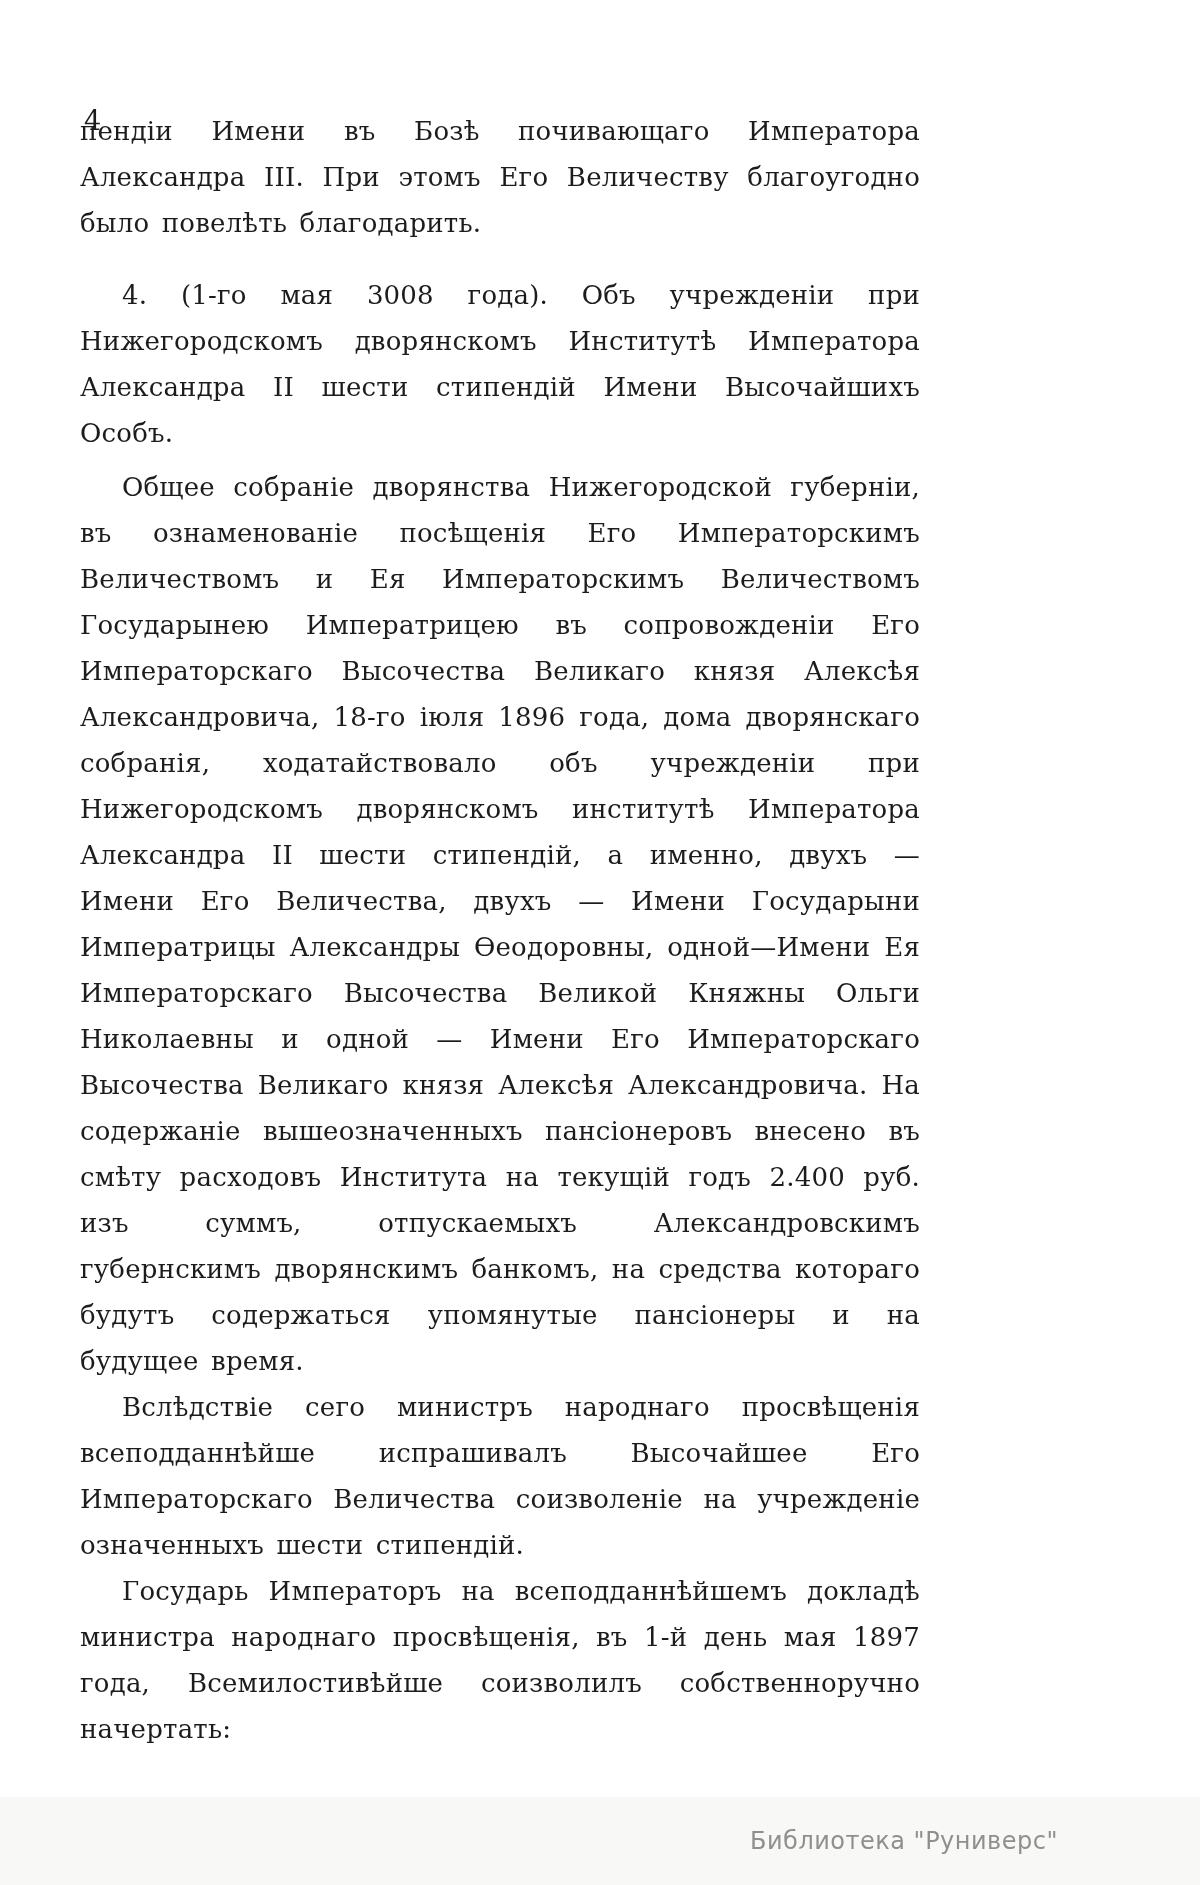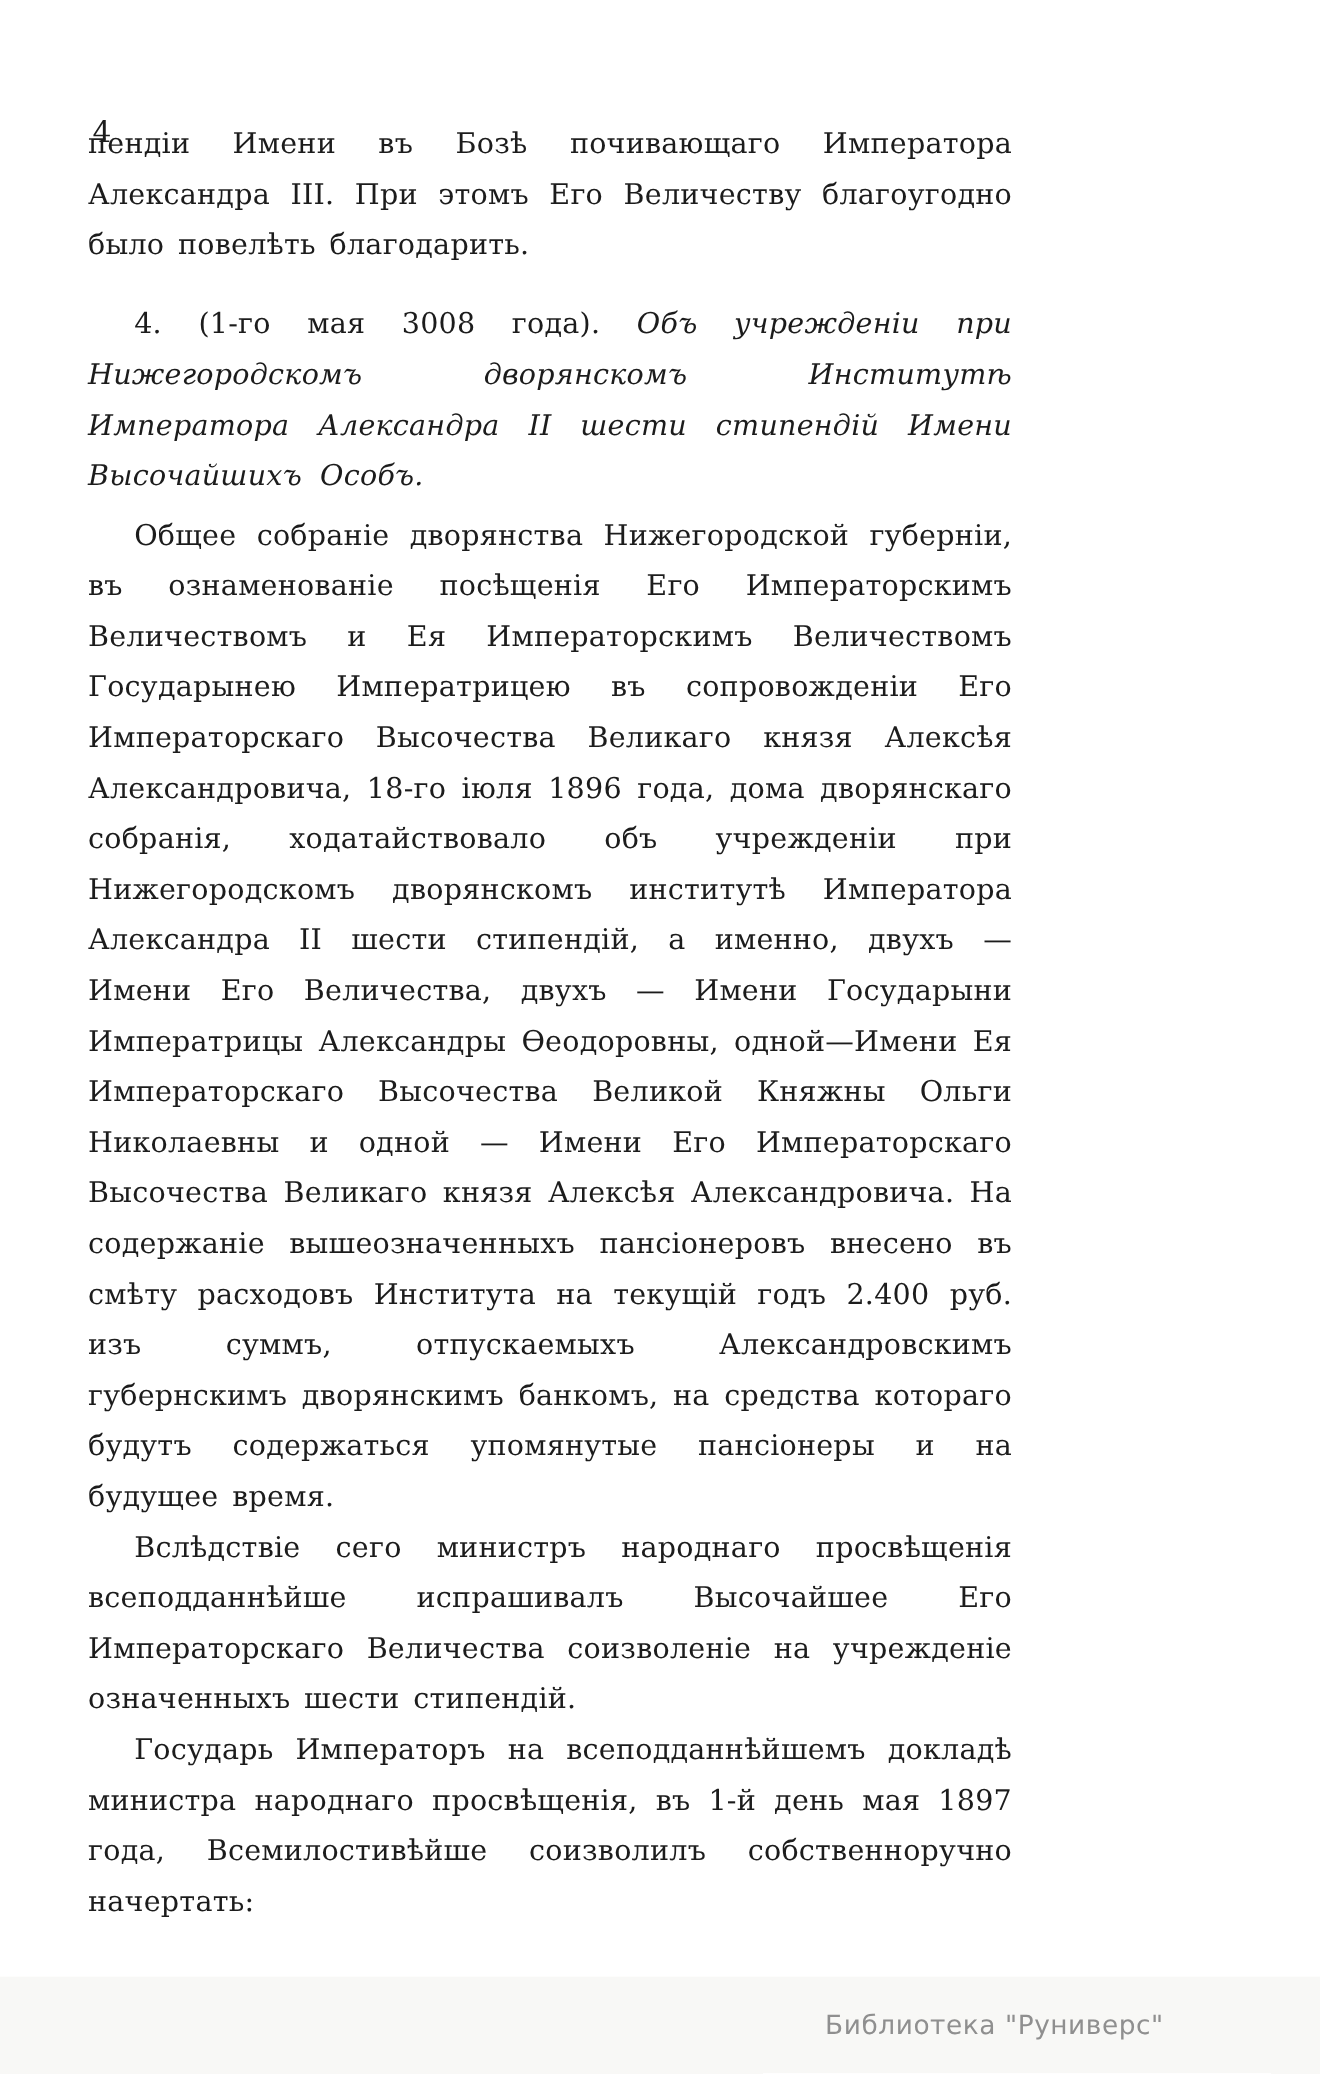--- a/index.html
+++ b/index.html
@@ -50,21 +50,21 @@
     margin: 0;
     text-indent: 42px;
   }
   .para.no-indent { text-indent: 0; }
   .para.heading {
     margin-top: 26px;
     margin-bottom: 8px;
     word-spacing: 8px;
   }
   .seg-roman  { font-style: normal; }
-  .seg-italic { font-style: italic; }
+  .seg-italic { }
   
   .footer-band {
     position: absolute;
     left: 0;
     bottom: 0;
     width: 100%;
     height: 88px;
     background: #f8f8f6;
   }
   .watermark {

